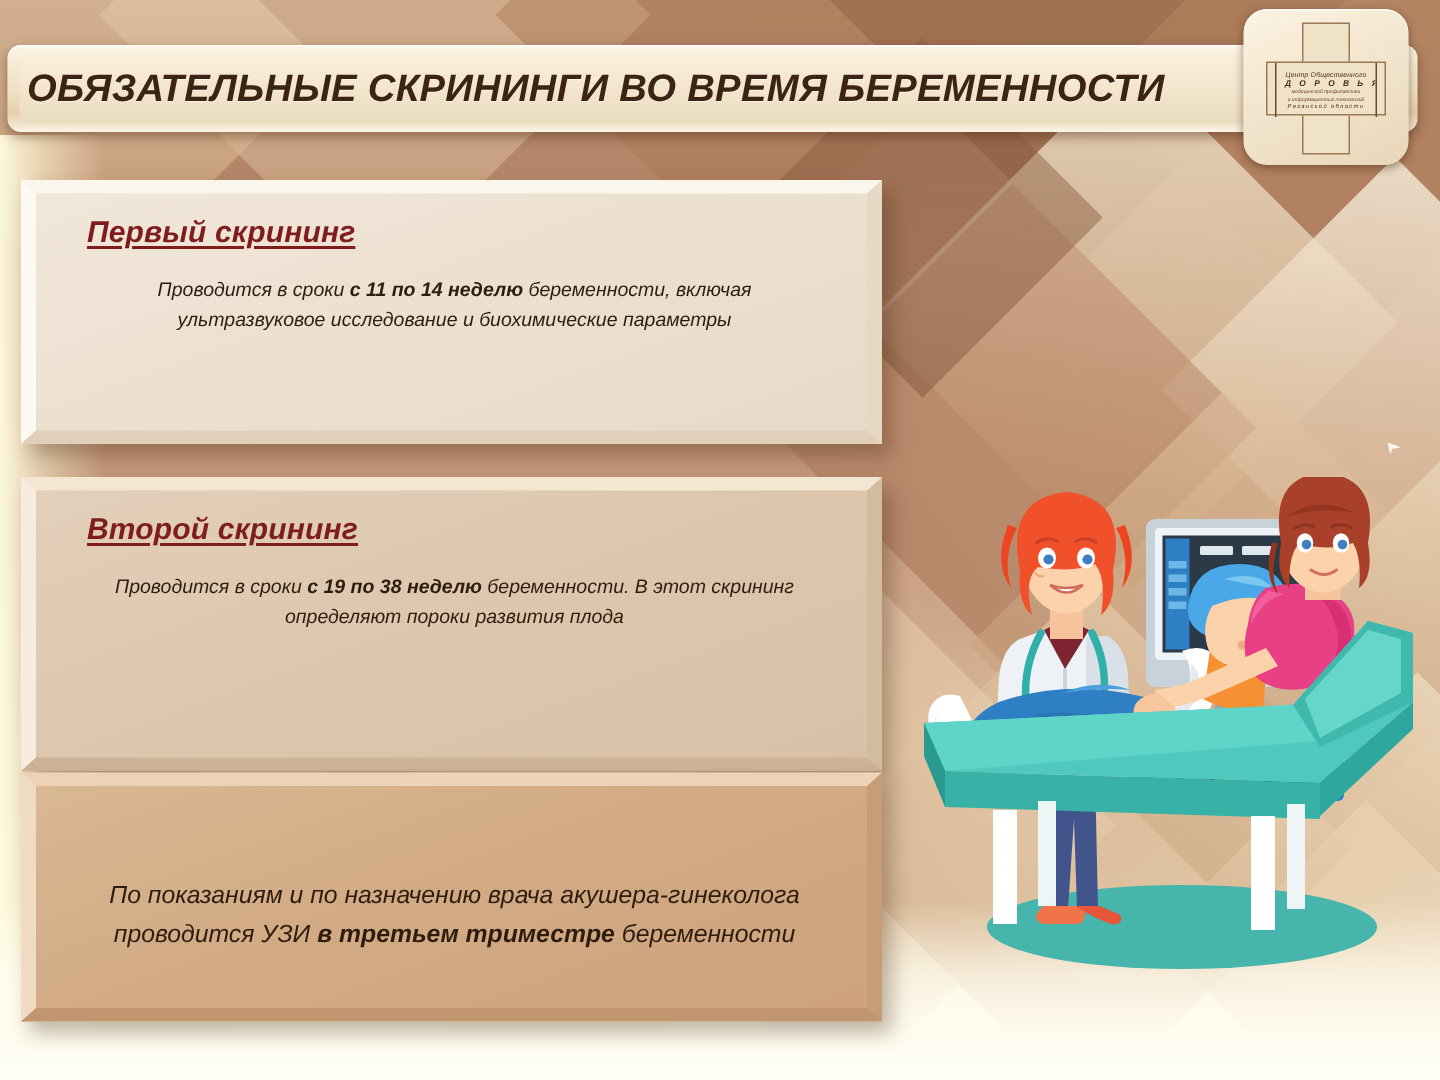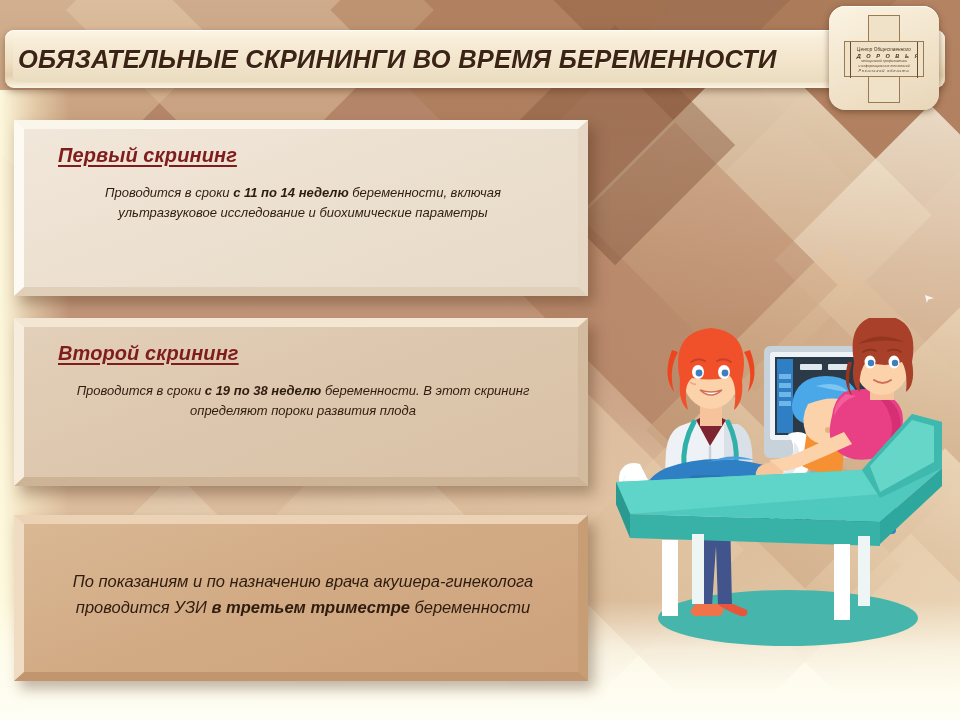--- a/index.html
+++ b/index.html
@@ -84,21 +84,21 @@
     position:absolute;inset:0;
     border-style:solid;border-width:9px 10px 9px 10px;
     box-sizing:border-box;
   }
   .box1{top:120px;height:176px;}
   .box1 .box-face{
     background:#ece0d0;
     border-color:#fbf6ec #e6d8c4 #e0d0ba #fdfaf3;
     background-image:linear-gradient(160deg,#f1e7da 0%,#ece0d0 45%,#e7dac8 100%);
   }
-  .box2{top:318px;height:168px;}
+  .box2{top:318px;height:196px;}
   .box2 .box-face{
     background:#ddc7ae;
     border-color:#f3e6d3 #d3bb9f #cdb497 #f7edde;
     background-image:linear-gradient(160deg,#e3d0ba 0%,#ddc7ae 45%,#d8c1a6 100%);
   }
   .box3{top:515px;height:166px;}
   .box3 .box-face{
     background:#d2ab85;
     border-color:#ecd3b6 #c79d76 #c1956d #f0dcc3;
     background-image:linear-gradient(160deg,#d9b894 0%,#d2ab85 45%,#cda27c 100%);
@@ -108,21 +108,21 @@
   .box-head{
     font-size:20px;font-weight:bold;color:#7f1d1d;
     text-decoration:underline;text-underline-offset:3px;
     margin:10px 0 0 20px;letter-spacing:.1px;
   }
   .box-body{
     margin-top:16px;text-align:center;
     font-size:13px;line-height:1.55;color:#2e1c0f;
     padding:0 18px;
   }
-  .box3 .box-body{margin-top:40px;padding:0 30px;font-size:16.5px;}
+  .box3 .box-body{margin-top:56px;padding:0 30px;font-size:16.5px;}
   .box-body b{font-weight:bold;}
 
   
   .illus{position:absolute;left:612px;top:318px;width:348px;height:348px;}
   .illus svg{display:block;width:348px;height:348px;}
 
   
   .cursor-mark{
     position:absolute;left:925px;top:295px;width:9px;height:8px;
     background:rgba(255,255,255,.85);

